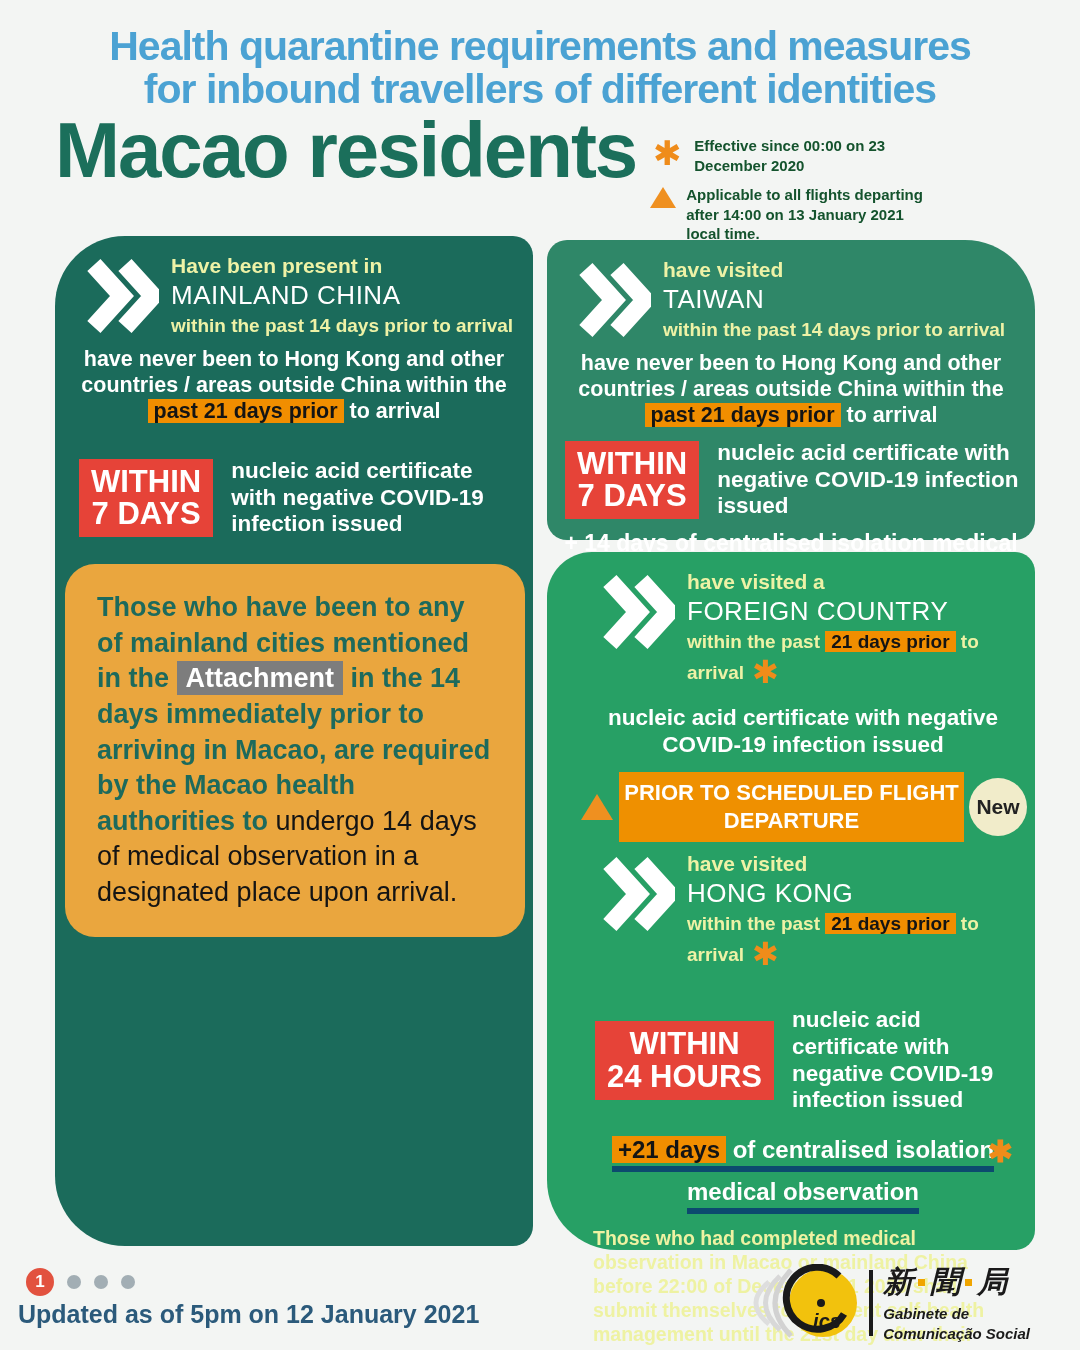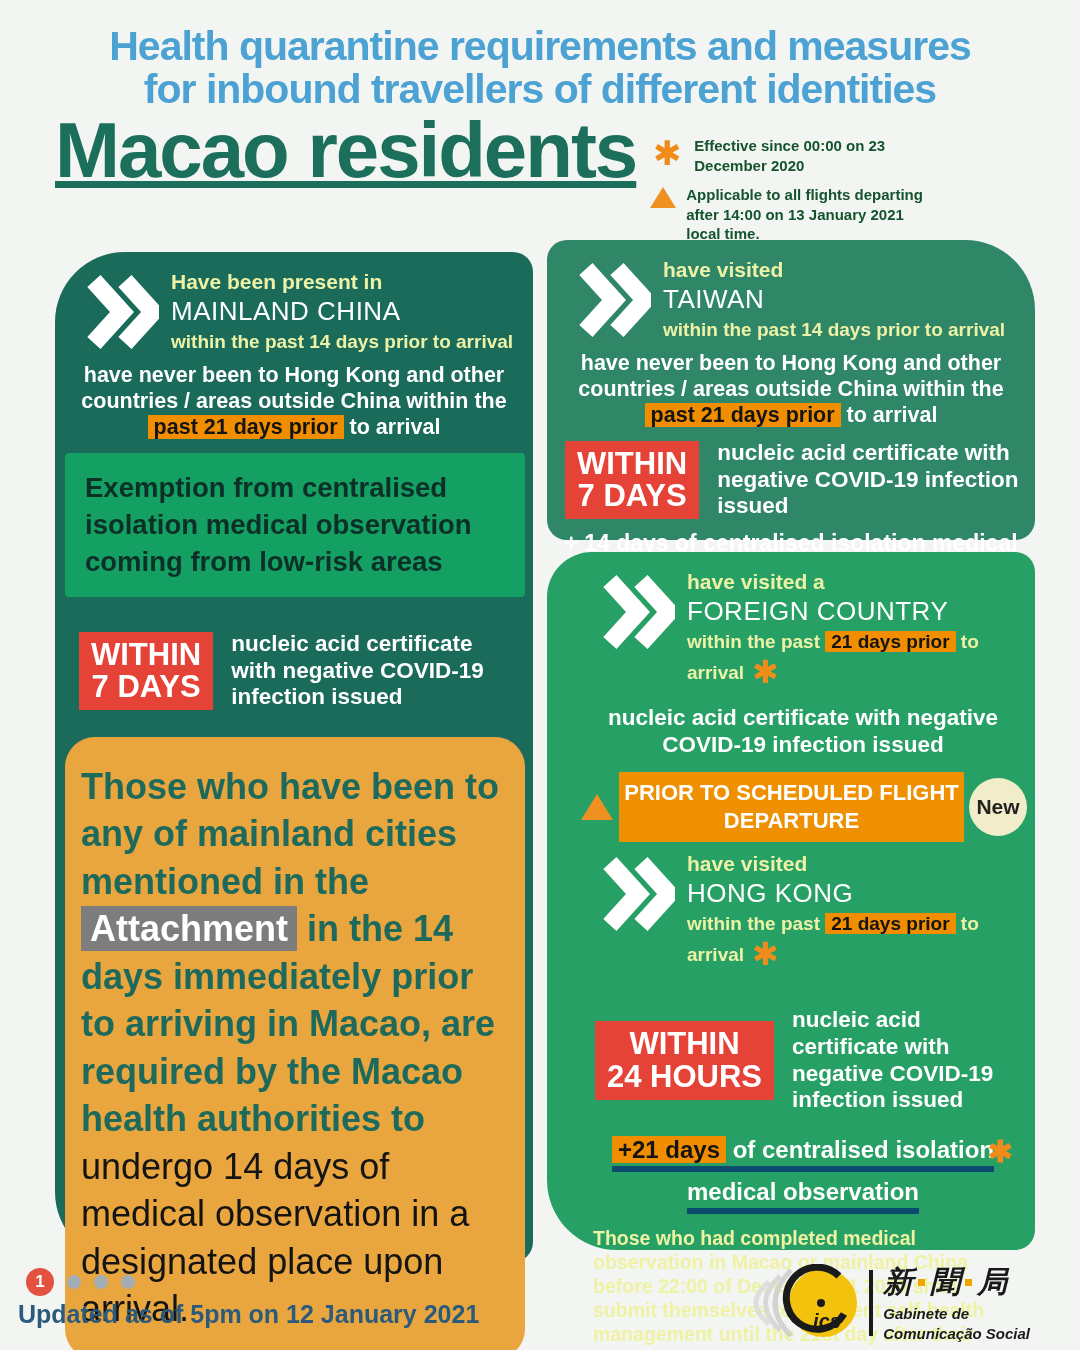--- a/index.html
+++ b/index.html
@@ -5,30 +5,30 @@
   * { margin:0; padding:0; box-sizing:border-box; }
   html,body { background:#e8eae8; }
   body { font-family:"Liberation Sans", sans-serif; }
   .page { position:relative; width:1080px; height:1350px; background:#f3f5f3; overflow:hidden; margin:0 auto; }
 
   
   .hdr { text-align:center; color:#4ba2d3; font-weight:700; letter-spacing:-1px; }
   .hdr-line1 { padding-top:26px; font-size:41px; line-height:1.0; }
   .hdr-line2 { font-size:41px; line-height:1.0; margin-top:2px; }
   .title-row { position:absolute; left:55px; top:108px; width:990px; display:flex; align-items:flex-start; }
-  .main-title { color:#1b6f5b; font-size:78px; font-weight:700; letter-spacing:-2px; line-height:1.1; white-space:nowrap;text-decoration:underline; }
+  .main-title { color:#1b6f5b; font-size:78px; font-weight:700; letter-spacing:-2px; line-height:1.1; white-space:nowrap; }
   .title-notes { margin-left:14px; padding-top:28px; width:300px; }
   .note-item { display:flex; align-items:flex-start; margin-bottom:10px; }
   .note-item .ast-glyph { color:#ef8c1a; font-size:34px; line-height:1; margin-right:10px; width:34px; text-align:center; }
   .tri-orange { width:0; height:0; border-left:13px solid transparent; border-right:13px solid transparent; border-bottom:21px solid #ef9020; margin-right:10px; margin-top:2px; }
   .note-text { color:#14532d; font-size:15px; font-weight:600; line-height:1.3; width:252px; }
 
   
   .panel { position:absolute; }
-  .left-panel { left:55px; top:252px; width:478px; height:1010px; background:#1b6b5b; border-radius:70px 20px 20px 70px; }
+  .left-panel { left:55px; top:236px; width:478px; height:1010px; background:#1b6b5b; border-radius:70px 20px 20px 70px; }
   .rt-panel  { left:547px; top:240px; width:488px; height:300px; background:#2f8768; border-radius:20px 70px 20px 20px; }
   .rb-panel  { left:547px; top:552px; width:488px; height:698px; background:#27a065; border-radius:45px 20px 20px 70px;padding-left:24px; }
 
   .sec-head { display:flex; padding:16px 6px 0 30px; }
   .chevron { width:74px; height:80px; flex:none; margin-top:4px; }
   .head-text { margin-left:12px; padding-top:2px; }
   .kicker { color:#eef2a6; font-size:21px; font-weight:700; }
   .big-title { color:#ffffff; font-size:26px; font-weight:400; letter-spacing:0.5px; margin-top:2px; white-space:nowrap; }
   .sub { color:#eef2a6; font-size:19px; font-weight:700; margin-top:4px; }
 
@@ -42,21 +42,21 @@
   .rt-panel .badge-row { margin:12px 10px 0 18px; }
   .badge { background:#e64338; color:#fff; font-weight:800; text-align:center; padding:7px 12px; line-height:1.04; flex:none; }
   .badge div { font-size:31px; }
   .req { color:#fff; font-size:22.5px; font-weight:600; line-height:1.18; margin-left:18px; }
   .req.center { text-align:center; margin:14px 0 0 0; padding:0 10px; }
 
   .hc-row { display:flex; align-items:center; margin:16px 0 0 28px; }
   .tri-yellow { width:0; height:0; border-left:9px solid transparent; border-right:9px solid transparent; border-bottom:14px solid #efe98c; margin-right:12px; }
   .hc-text { color:#efe98c; font-size:21.5px; font-weight:800; letter-spacing:0.2px; }
 
-  .notice { background:#eaa63e; border-radius:30px; margin:26px 8px 0 10px; padding:26px 16px; font-size:36px; line-height:1.32; }
+  .notice { background:#eaa63e; border-radius:30px; margin:26px 8px 0 10px; padding:26px 32px; font-size:27px; line-height:1.32; }
   .notice .t1 { color:#1d6a5c; font-weight:700; }
   .notice .hl-gray { background:#7d7d7d; color:#ffffff; font-weight:700; padding:2px 9px; }
   .notice .t2 { color:#141414; font-weight:400; }
 
   .extra { text-align:center; color:#fff; font-size:23px; font-weight:600; line-height:1.2; margin-top:10px; }
 
   .banner-row { display:flex; align-items:center; margin:14px 8px 0 10px; }
   .tri-orange.big { border-left-width:16px; border-right-width:16px; border-bottom-width:26px; margin:0 6px 0 0; }
   .banner { background:#ef9000; color:#fff; flex:1; text-align:center; font-weight:700; font-size:22px; line-height:1.28; padding:7px 2px; }
   .new-circle { width:58px; height:58px; border-radius:50%; background:#f1ecca; color:#222; display:flex; align-items:center; justify-content:center; font-size:21px; font-weight:600; margin-left:5px; flex:none; }
@@ -110,21 +110,20 @@
         <path d="M12 10 L50 52 L12 94" stroke="#ffffff" stroke-width="24" fill="none"></path>
         <path d="M54 10 L92 52 L54 94" stroke="#ffffff" stroke-width="24" fill="none"></path>
       </svg>
       <div class="head-text">
         <div class="kicker">Have been present in</div>
         <div class="big-title">MAINLAND CHINA</div>
         <div class="sub">within the past 14 days prior to arrival</div>
       </div>
     </div>
     <p class="condition"><span>have never been to Hong Kong and other countries / areas outside China within the </span><span class="hl-orange">past 21 days prior</span><span> to arrival</span></p>
-    <div class="exemption">Exemption from centralised isolation medical observation coming from low-risk areas</div>
     <div class="badge-row">
       <div class="badge">
         <div>WITHIN</div>
         <div>7 DAYS</div>
       </div>
       <div class="req">nucleic acid certificate with negative COVID-19 infection issued</div>
     </div>
     <div class="notice"><span class="t1">Those who have been to any of mainland cities mentioned in the </span><span class="hl-gray">Attachment</span><span class="t1"> in the 14 days immediately prior to arriving in Macao, are required by the Macao health authorities to </span><span class="t2">undergo 14 days of medical observation in a designated place upon arrival.</span></div>
   </section>
 

